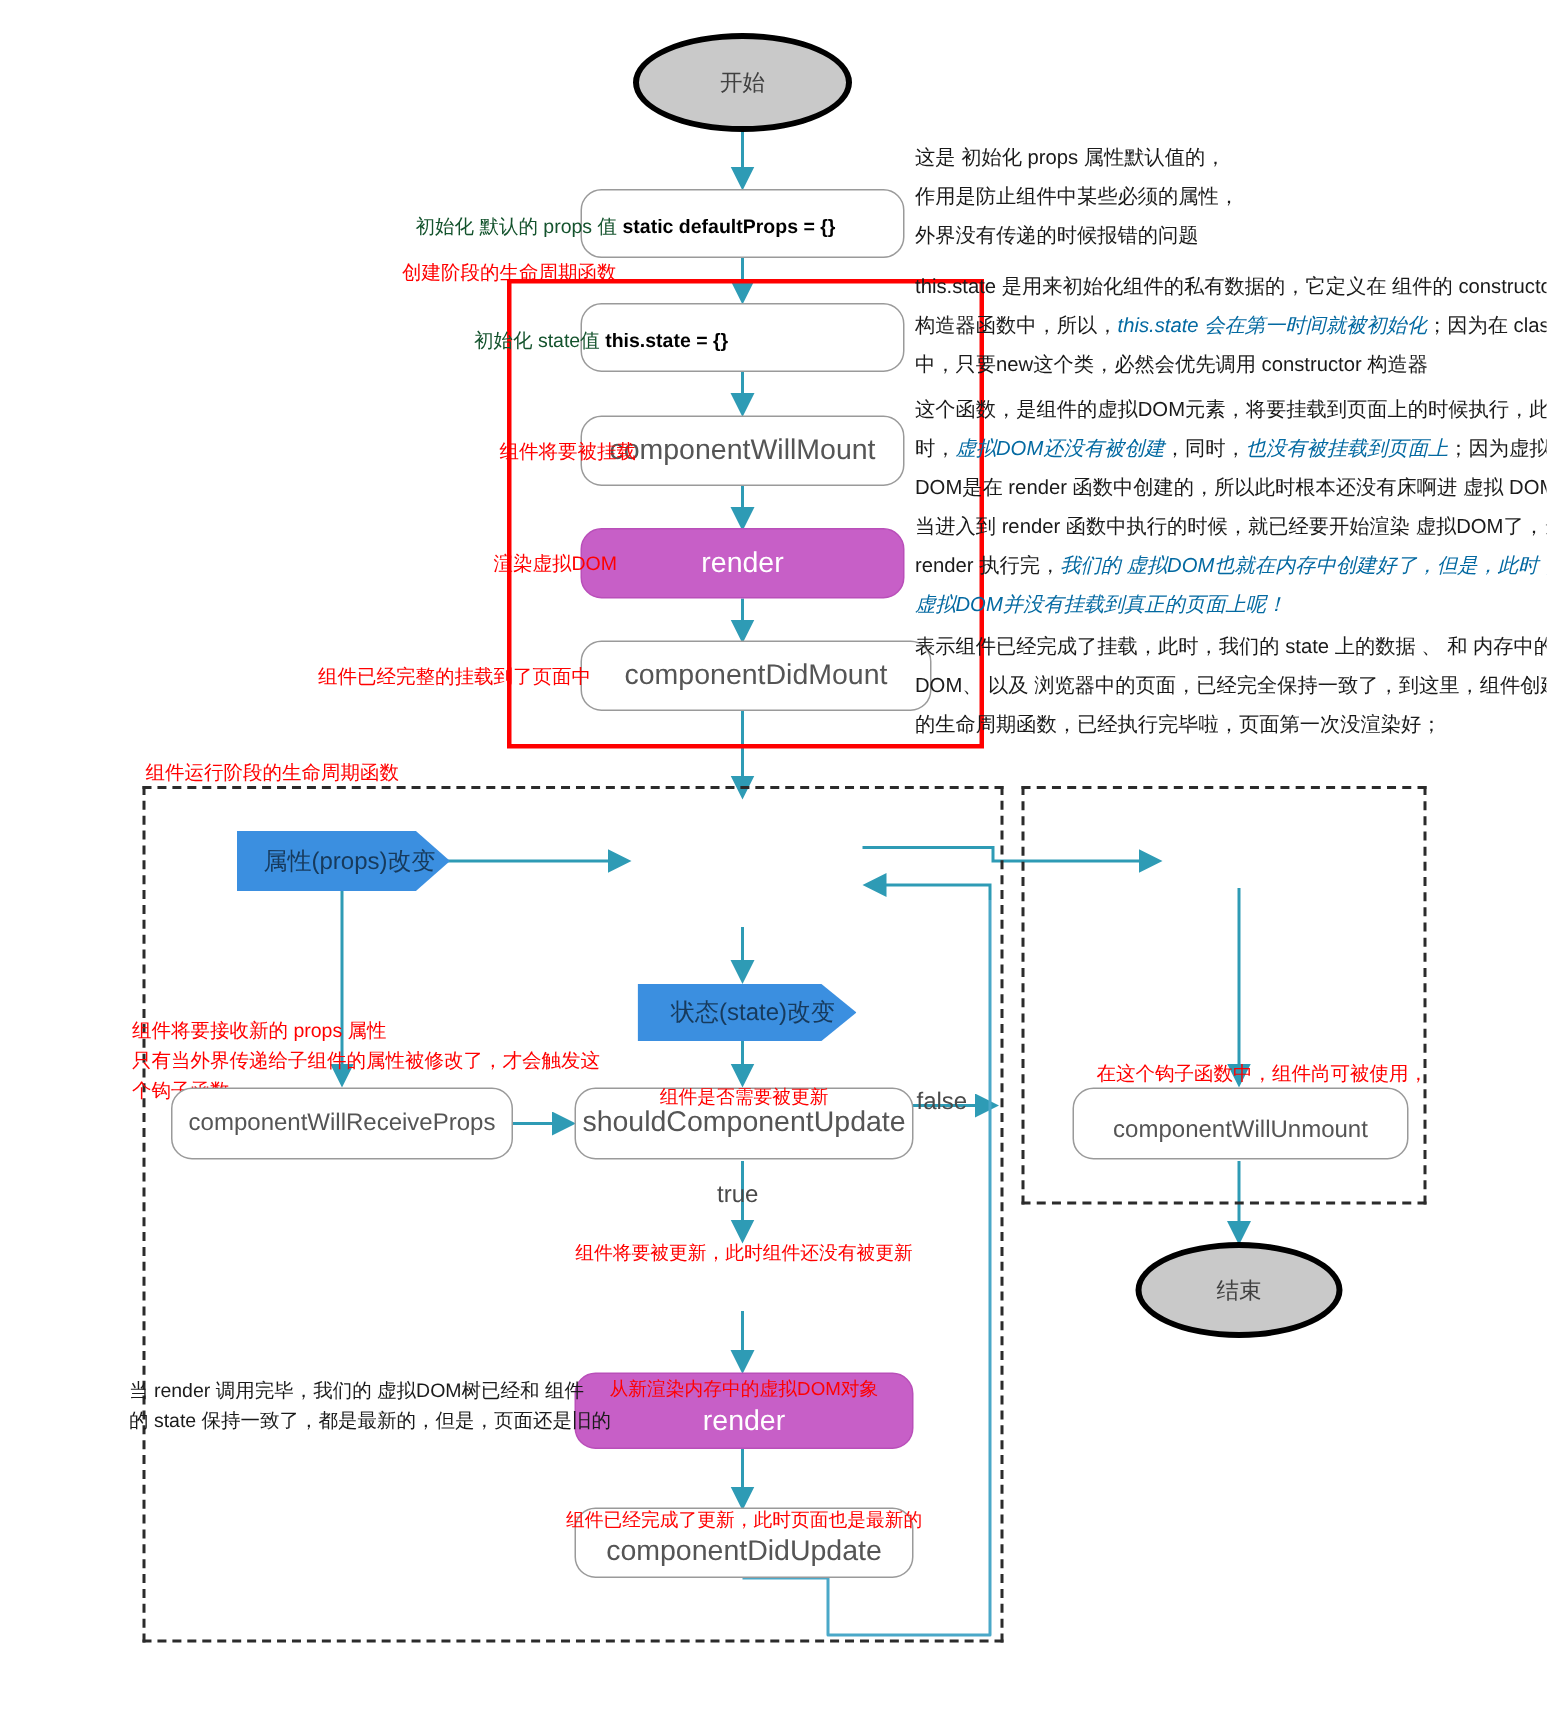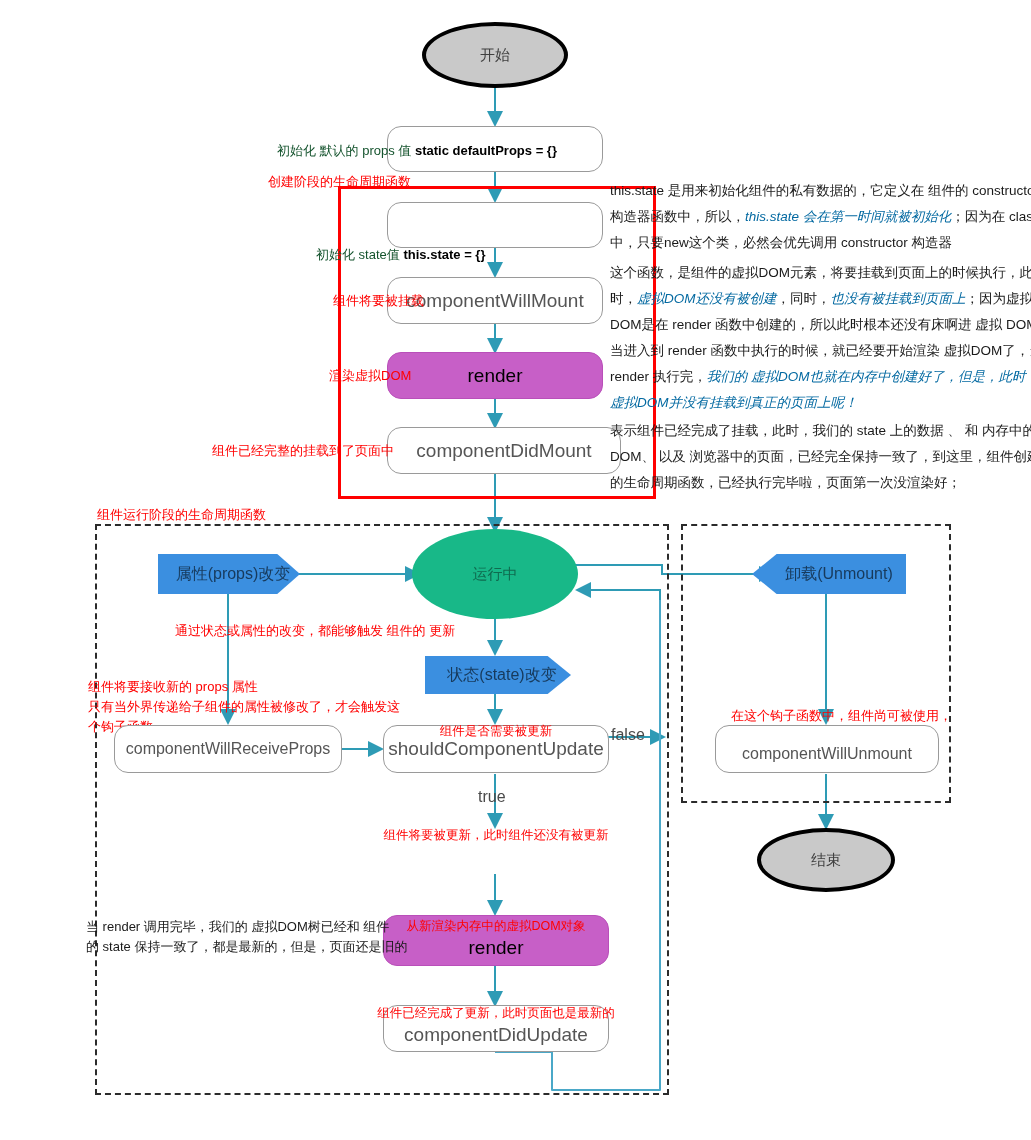--- a/index.html
+++ b/index.html
@@ -36,21 +36,21 @@
     font-size: 19px;
     text-align: center;
   }
   .rbox.small { font-size: 16px; }
 
   .render-box {
     background: #c75fc7;
     border: 1px solid #b94fb9;
     border-radius: 14px;
     display: flex; align-items: center; justify-content: center;
-    color: #000000;
+    color: #ffffff;
     font-size: 19px;
   }
 
   .chev {
     background: #3b8fe0;
     display: flex; align-items: center; justify-content: center;
     color: #173a5c;
     font-size: 16px;
     padding-left: 8px;
   }
@@ -179,21 +179,21 @@
     <span class="lbl-mix">
       <span class="rr">初始化 默认的 props 值</span>
       <b>static defaultProps</b>
       <b>= {}</b>
     </span>
   </div>
 
   <div class="red" style="left:268px; top:172px;">创建阶段的生命周期函数</div>
 
   <div class="node rbox" style="left:387px; top:202px; width:216px; height:46px;"></div>
-  <div class="red" style="left:316px; top:217px;margin-top:28px;">
+  <div class="red" style="left:316px; top:217px;">
     <span class="lbl-mix">
       <span class="rr">初始化 state值</span>
       <b>this.state</b>
       <b>= {}</b>
     </span>
   </div>
 
   <div class="node rbox" style="left:387px; top:277px; width:216px; height:47px;">
     <span>componentWillMount</span>
   </div>
@@ -208,26 +208,21 @@
     <span>componentDidMount</span>
   </div>
   <div class="red" style="left:212px; top:441px;">组件已经完整的挂载到了页面中</div>
 
   <div class="red" style="left:97px; top:505px;text-align:center;">组件运行阶段的生命周期函数</div>
 
   <div class="node chev right" style="left:158px; top:554px; width:142px; height:40px;">
     <span>属性(props)改变</span>
   </div>
 
-  <div class="node" style="left:412px; top:529px; width:166px; height:90px; background:#18b888; border-radius:50%;
-              display:flex; align-items:center; justify-content:center; color:#0f6b4f; font-size:15px;">
-    <span>运行中</span>
-  </div>
-
-  <div class="red" style="left:175px; top:621px;">通过状态或属性的改变，都能够触发 组件的 更新</div>
+
 
   <div class="node chev right" style="left:425px; top:656px; width:146px; height:38px;">
     <span>状态(state)改变</span>
   </div>
 
   <div class="red" style="left:88px; top:677px;">
     <div>组件将要接收新的 props 属性</div>
     <div>只有当外界传递给子组件的属性被修改了，才会触发这</div>
     <div>个钩子函数</div>
   </div>
@@ -254,37 +249,39 @@
   <div class="red" style="left:86px; top:917px;">
     <div style="color:#1a1a1a; font-size:13px;">当 render 调用完毕，我们的 虚拟DOM树已经和 组件</div>
     <div style="color:#1a1a1a; font-size:13px;">的 state 保持一致了，都是最新的，但是，页面还是旧的</div>
   </div>
 
   <div class="node rbox" style="left:383px; top:1005px; width:226px; height:47px;">
     <span style="margin-top:12px;">componentDidUpdate</span>
   </div>
   <div class="box-note" style="left:375px; top:1005px; width:242px;">组件已经完成了更新，此时页面也是最新的</div>
 
-  <div class="node chev left" style="left:752px; top:554px; width:154px; height:40px;">
-    <span>卸载(Unmount)</span>
-  </div>
 
   <div class="red" style="left:731px; top:706px;">
     <div>在这个钩子函数中，组件尚可被使用，</div>
     <div>还没有开始卸载</div>
   </div>
 
   <div class="node rbox small" style="left:715px; top:725px; width:224px; height:48px;">
     <span style="margin-top:10px;">componentWillUnmount</span>
   </div>
 
   <div class="node ellipse" style="left:757px; top:828px; width:138px; height:64px;">
     <span>结束</span>
   </div>
 
+  <div class="expl" style="left:610px; top:92px;">
+    <div>这是 初始化 props 属性默认值的，</div>
+    <div>作用是防止组件中某些必须的属性，</div>
+    <div>外界没有传递的时候报错的问题</div>
+  </div>
 
   <div class="expl" style="left:610px; top:178px;">
     <div><span>this.state 是用来初始化组件的私有数据的，它定义在 组件的 constructor</span></div>
     <div>
       <span>构造器函数中，所以，</span><span class="r">this.state 会在第一时间就被初始化</span><span>；因为在 class 类</span>
     </div>
     <div><span>中，只要new这个类，必然会优先调用 constructor 构造器</span></div>
   </div>
 
   <div class="expl" style="left:610px; top:260px;">

